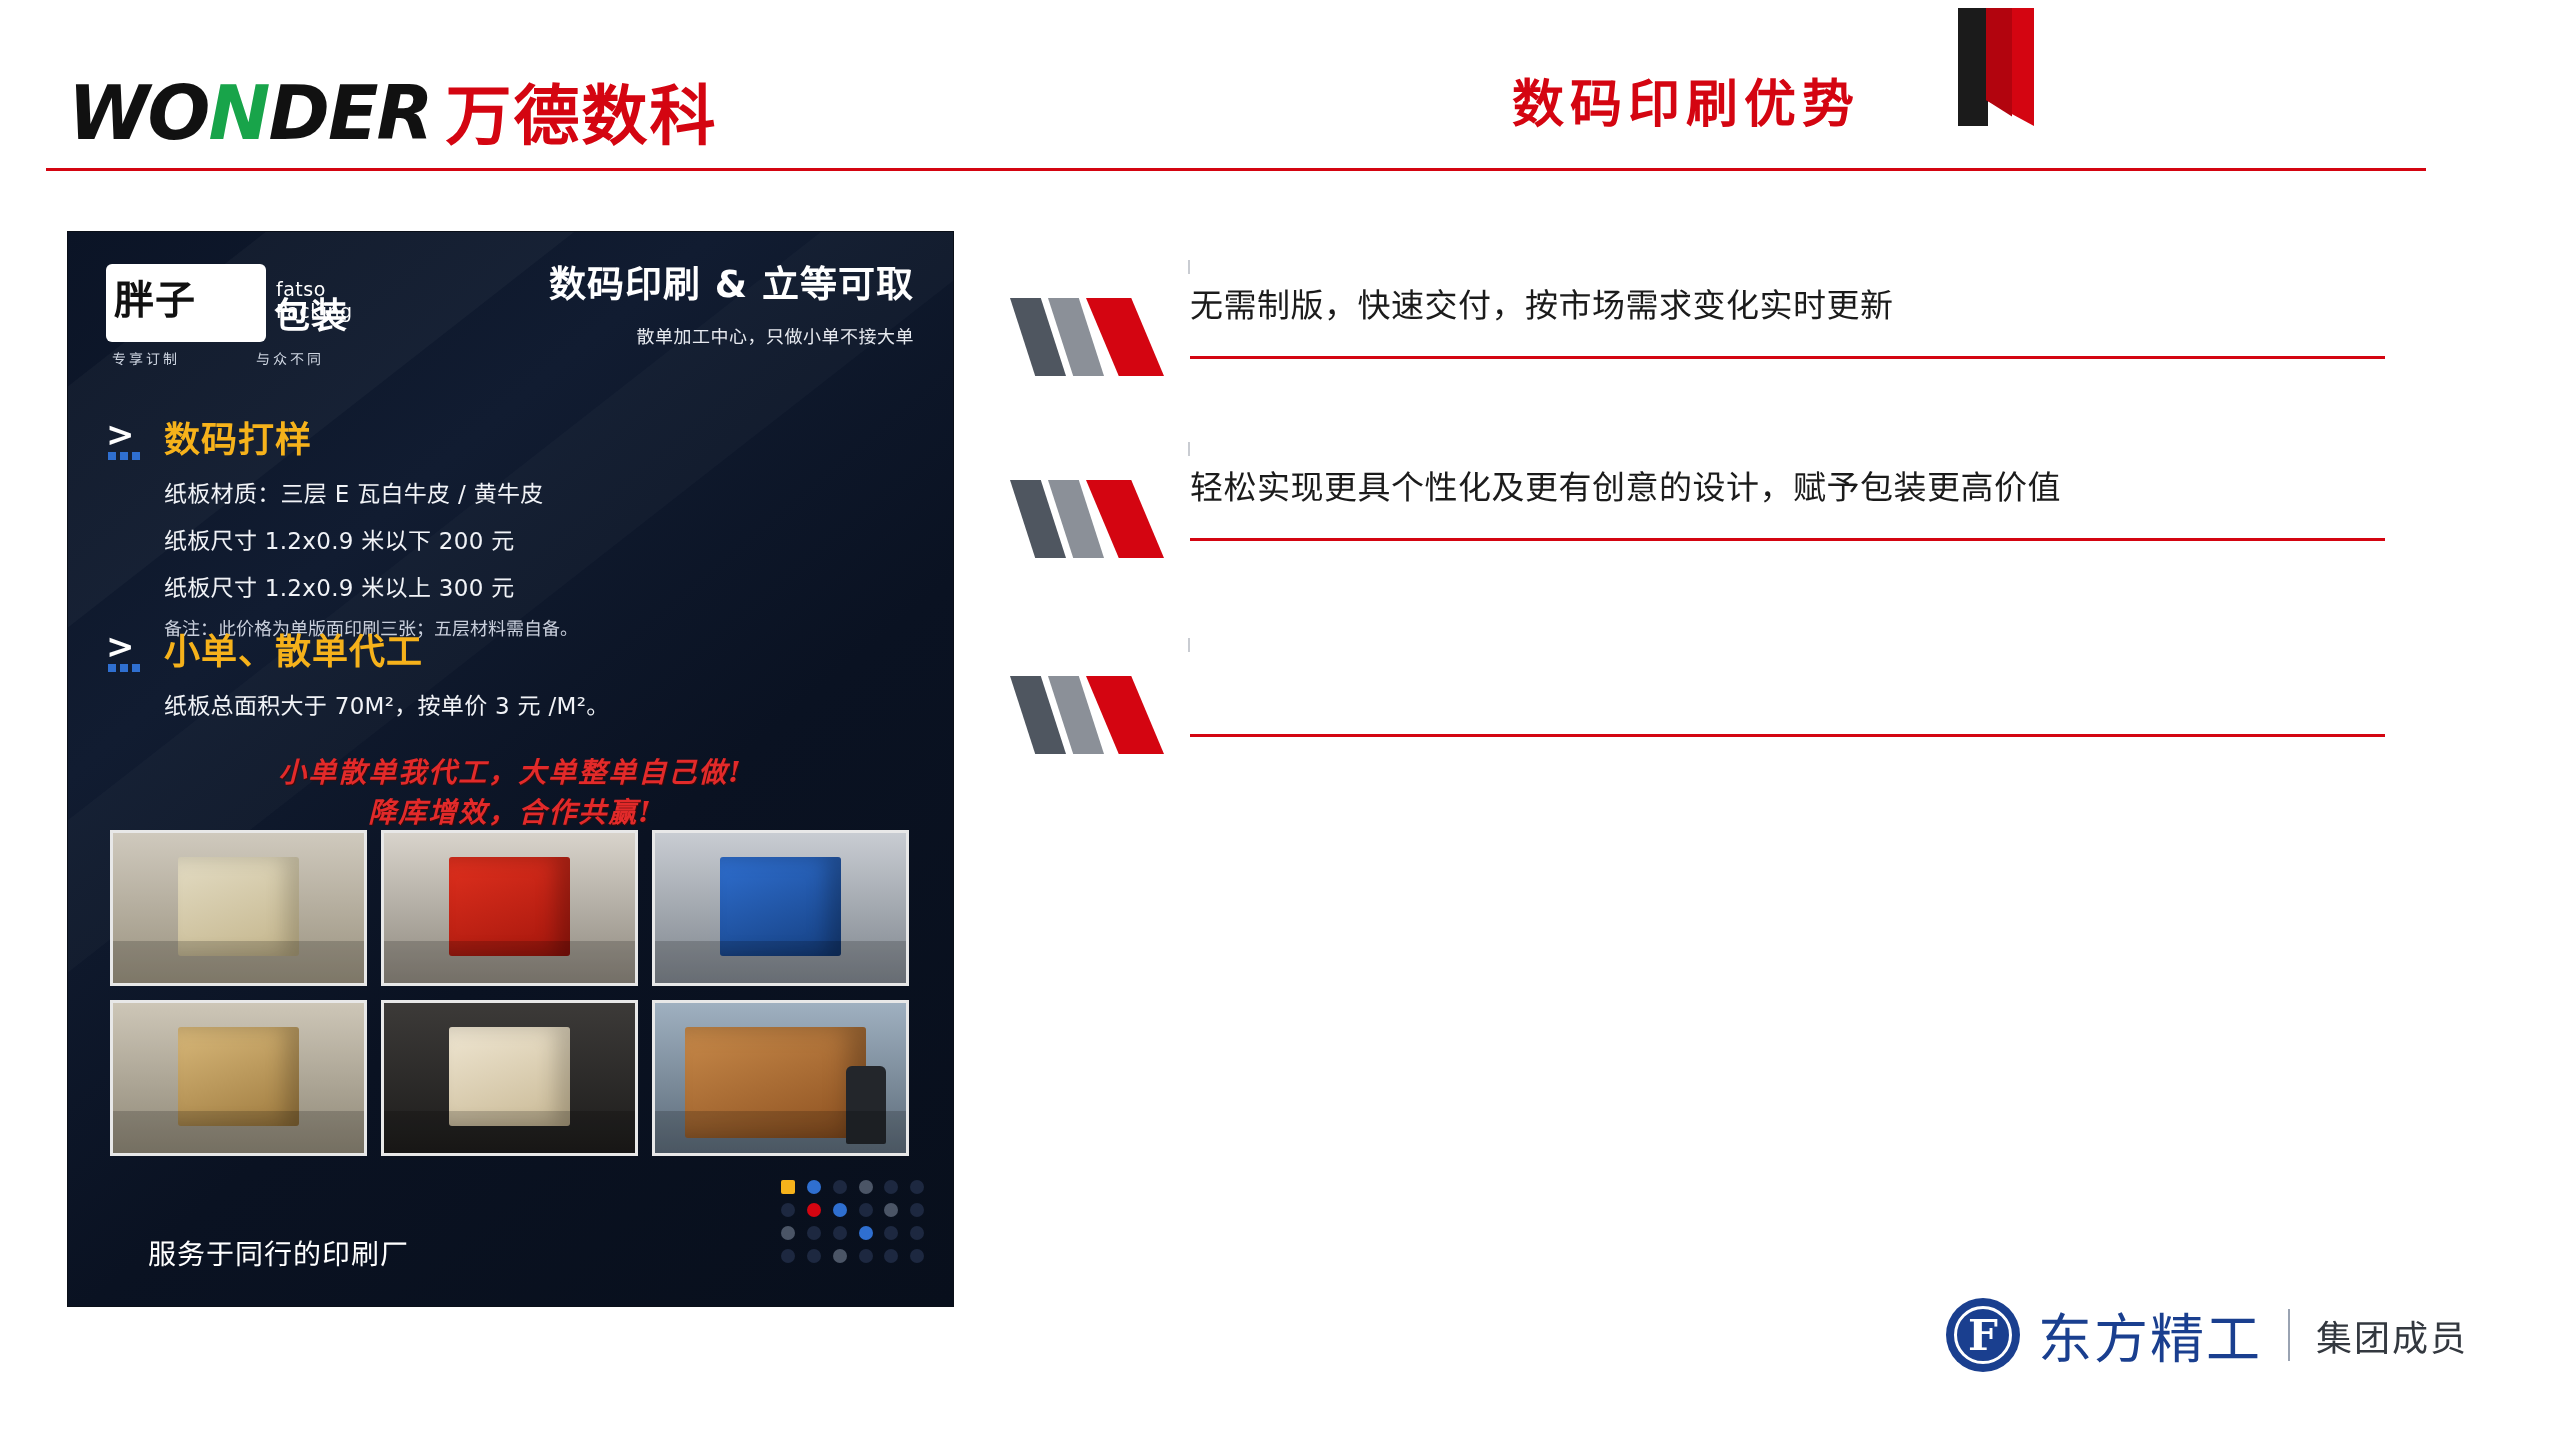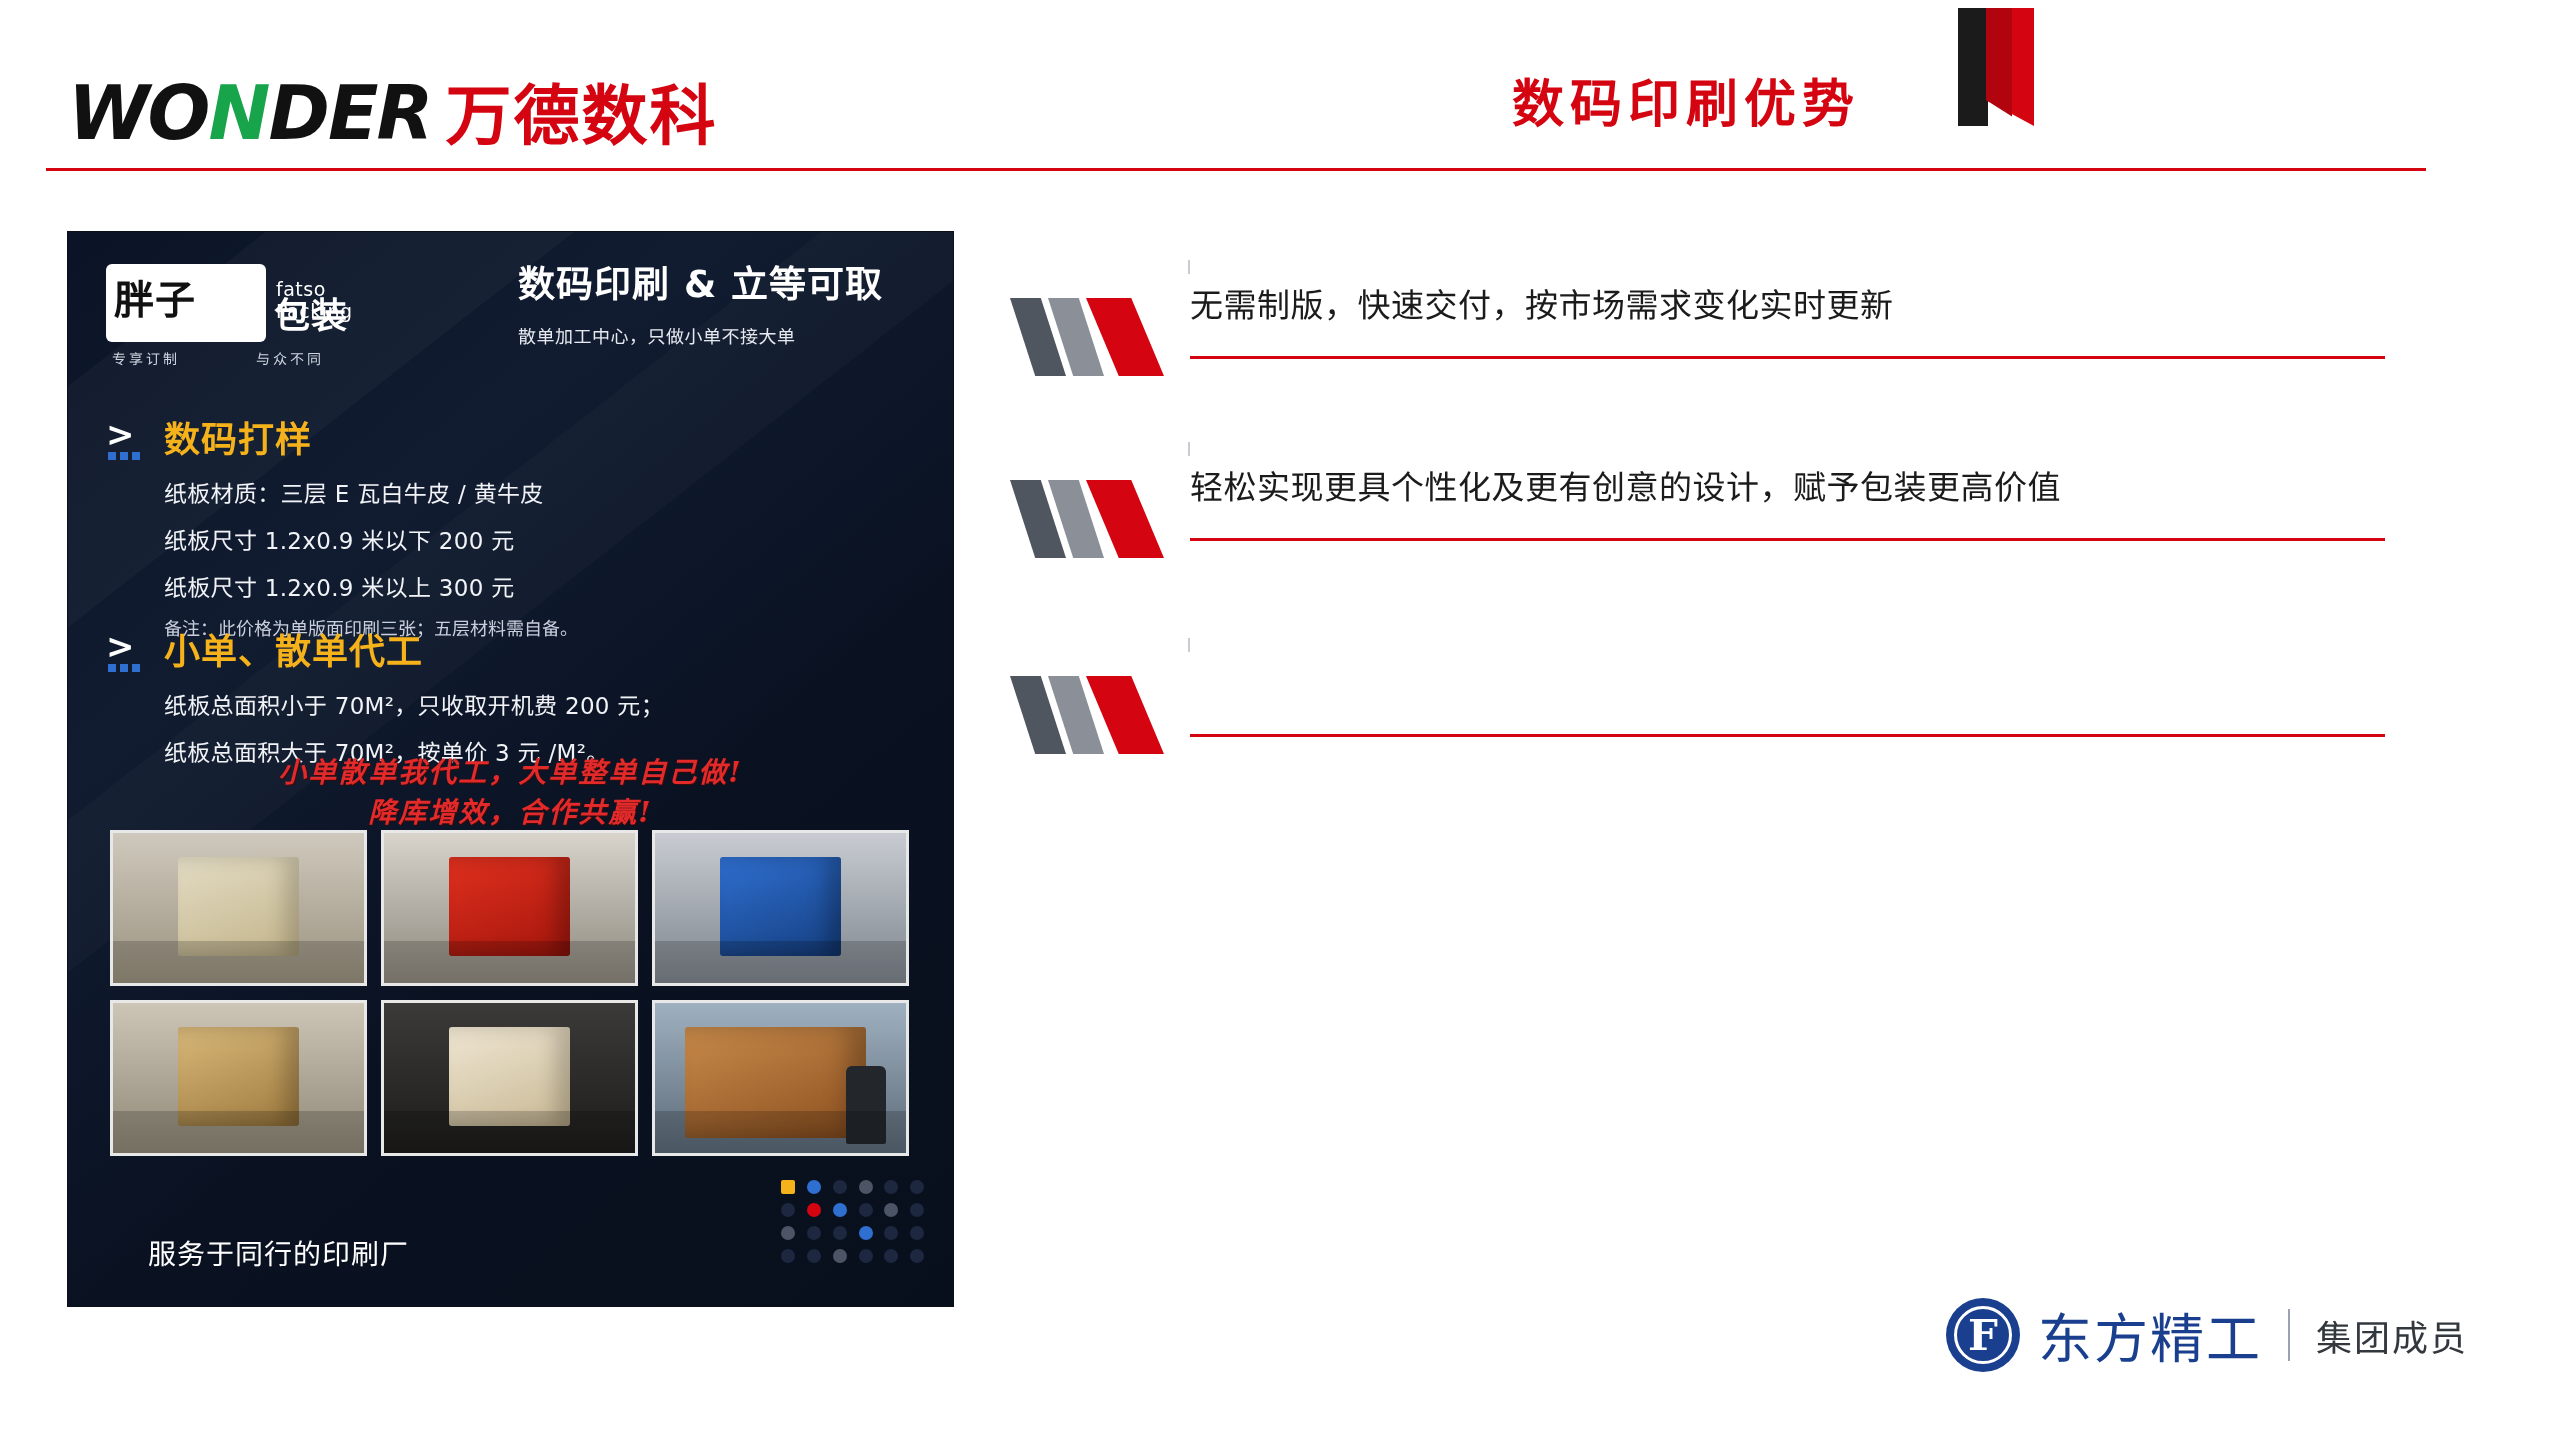--- a/index.html
+++ b/index.html
@@ -186,24 +186,24 @@
     left: 150px; top: 92px;
     color: #cfd6e2;
     font-size: 14px;
     letter-spacing: 3px;
     font-family: "DejaVu Sans", sans-serif;
     white-space: nowrap;
   }
 
   .poster-head {
     position: absolute;
-    left: 450px;
+    left: 436px;
     top: 22px;
     width: 410px;
-    text-align: left;
+    text-align: right;
   }
   .poster-head .t1 {
     color: #ffffff;
     font-family: "DejaVu Sans", sans-serif;
     font-weight: bold;
     font-size: 37px;
     letter-spacing: 1px;
     white-space: nowrap;
   }
   .poster-head .t2 {
@@ -523,21 +523,20 @@
       <div class="sec-line">纸板材质：三层 E 瓦白牛皮 / 黄牛皮</div>
       <div class="sec-line">纸板尺寸 1.2x0.9 米以下 200 元</div>
       <div class="sec-line">纸板尺寸 1.2x0.9 米以上 300 元</div>
       <div class="sec-note">备注：此价格为单版面印刷三张；五层材料需自备。</div>
     </div>
 
     <div class="sec" style="top:390px;">
       <div class="arrow">&gt;</div>
       <div class="dots"><i></i><i></i><i></i></div>
       <div class="sec-title">小单、散单代工</div>
-      <div class="sec-line">纸板总面积小于 70M²，只收取开机费 200 元；</div>
       <div class="sec-line">纸板总面积大于 70M²，按单价 3 元 /M²。</div>
     </div>
 
     <div class="slogan" style="top:518px;">小单散单我代工，大单整单自己做!</div>
     <div class="slogan" style="top:558px;">降库增效，合作共赢!</div>
 
     <div class="photo-grid">
       <div class="photo p1">
           <div class="box-shape"></div>
           <div class="floor"></div>

